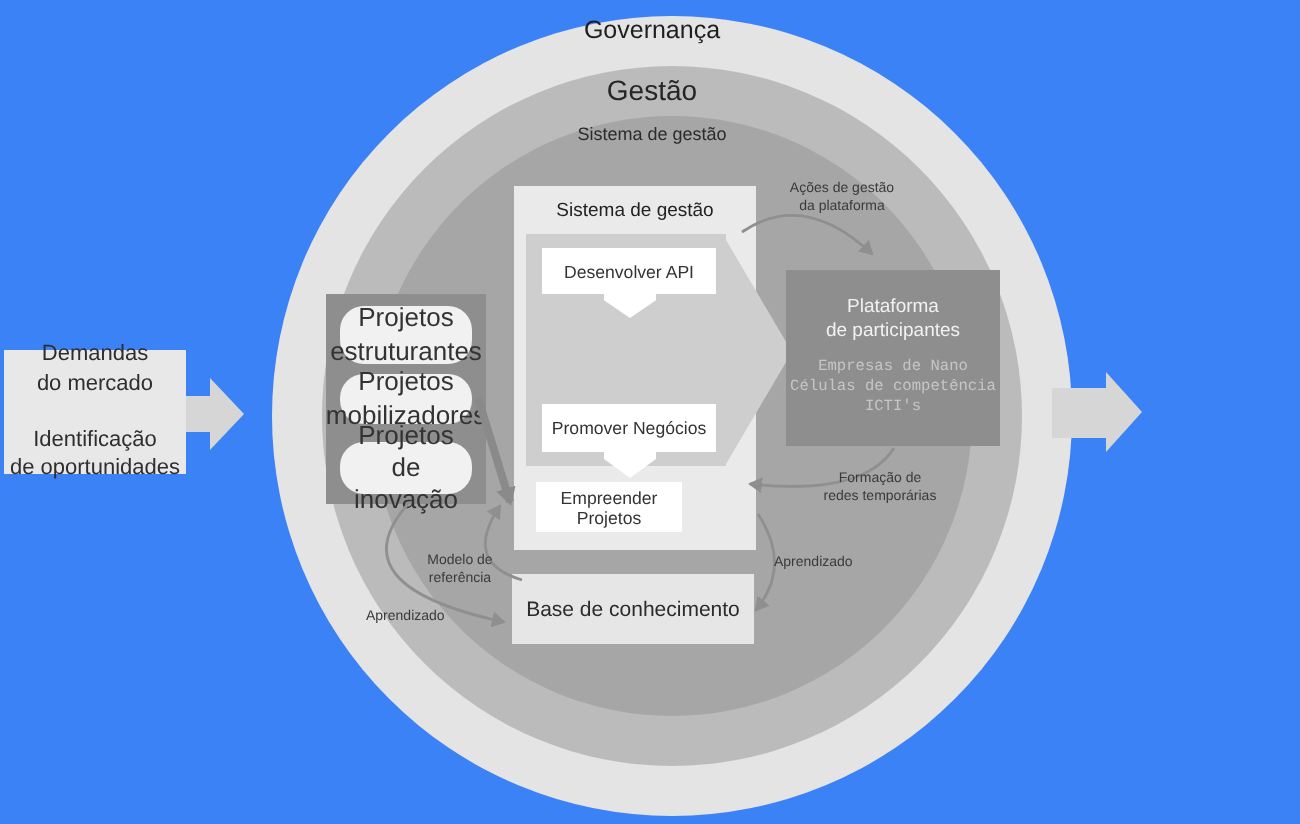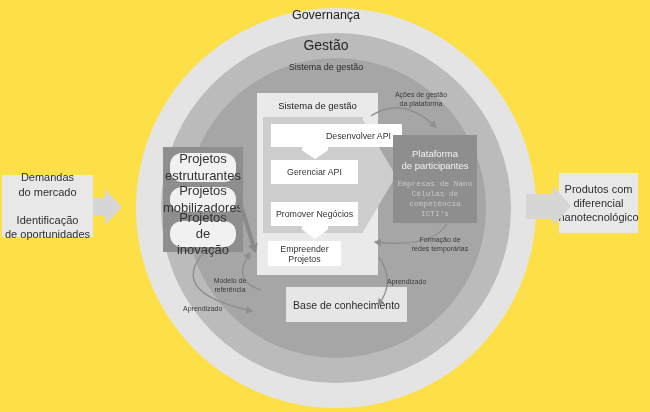--- a/index.html
+++ b/index.html
@@ -1,16 +1,16 @@
 <!DOCTYPE html>
 <html><head>
 <meta charset="utf-8">
 <style>
   html,body{margin:0;padding:0;background:#fff;}
-  #stage{position:relative;width:650px;height:412px;background:#fde047;overflow:hidden;
+  #stage{position:relative;width:650px;height:412px;background:#3b82f6;overflow:hidden;
          font-family:"Liberation Sans", sans-serif;color:#2e2e2e;}
   .abs{position:absolute;}
   .circle{border-radius:50%;}
   .ring-outer{left:136px;top:8px;width:400px;height:400px;background:#e4e4e4;}
   .ring-middle{left:161px;top:33px;width:350px;height:350px;background:#bbbbbb;}
   .ring-inner{left:186px;top:58px;width:300px;height:300px;background:#a6a6a6;}
   .ring-label{text-align:center;white-space:pre-line;}
   .lbl-governanca{left:116px;top:8px;width:420px;font-size:12.5px;color:#1f1f1f;}
   .lbl-gestao{left:126px;top:37px;width:400px;font-size:14px;color:#262626;}
   .lbl-sistema-ring{left:126px;top:62px;width:400px;font-size:9px;color:#2b2b2b;}
@@ -32,34 +32,34 @@
   .pi-1{top:153px;height:29px;}
   .pi-2{top:187px;height:25px;}
   .pi-3{top:221px;height:26px;}
   .system-box{left:257px;top:93px;width:121px;height:182px;background:#eaeaea;}
   .system-title{left:257px;top:100px;width:121px;text-align:center;font-size:9.5px;color:#222;}
   .system-panel{left:263px;top:117px;width:100px;height:116px;background:#cecece;}
   .panel-arrowhead{left:363px;top:120px;width:0;height:0;border-top:56px solid transparent;
                    border-bottom:56px solid transparent;border-left:33px solid #cecece;}
   .step{background:#ffffff;display:flex;align-items:center;justify-content:center;
         text-align:center;font-size:8.8px;color:#333;left:271px;width:87px;}
-  .st-1{top:124px;height:23px;padding-left:44px;}
+  .st-1{top:124px;height:23px;}
   .st-2{top:160px;height:24px;}
   .st-3{top:202px;height:24px;text-align:center;}
   .st-4{left:268px;width:73px;top:241px;height:25px;}
   .chev{left:302px;width:26px;background:#ffffff;
         clip-path:polygon(0 0,100% 0,100% 32%,50% 100%,0 32%);}
   .ch-1{top:146px;height:13px;}
   .ch-2{top:225px;height:14px;}
-  .platform-box{left:393px;top:135px;width:84px;height:88px;background:#8e8e8e;
+  .platform-box{left:393px;top:135px;width:107px;height:88px;background:#8e8e8e;
                 text-align:center;}
   .platform-title{margin-top:13px;font-size:9.5px;color:#f2f2f2;line-height:1.25;white-space:pre-line;}
   .platform-sub{margin-top:7px;font-size:7.8px;color:#c6c6c6;line-height:1.3;white-space:pre-line;font-family:Liberation Mono, monospace;}
   .base-box{left:256px;top:287px;width:121px;height:35px;background:#e6e6e6;display:flex;
-            align-items:center;justify-content:center;font-size:10.5px;color:#2b2b2b;margin-left:30px;}
+            align-items:center;justify-content:center;font-size:10.5px;color:#2b2b2b;}
   .conn-label{font-size:7px;color:#3a3a3a;line-height:1.35;white-space:pre-line;}
   .cl-acoes{left:388px;top:90px;width:66px;text-align:center;}
   .cl-formacao{left:407px;top:235px;width:66px;text-align:center;}
   .cl-aprend-r{left:387px;top:277px;width:46px;}
   .cl-modelo{left:208px;top:276px;width:44px;text-align:center;}
   .cl-aprend-l{left:183px;top:304px;width:46px;}
   svg.overlay{left:0;top:0;pointer-events:none;}
 </style>
 </head>
 <body>
@@ -75,41 +75,37 @@
   <div class="abs ring-label lbl-sistema-ring">Sistema de gestão</div>
 
   <div class="abs sidebox box-demands">Demandas
 do mercado
 
 Identificação
 de oportunidades</div>
   <div class="abs flow-body la-body"></div>
   <div class="abs la-head"></div>
 
-  <div class="abs sidebox box-products">Produtos com
-diferencial
-nanotecnológico</div>
   <div class="abs flow-body ra-body"></div>
   <div class="abs ra-head"></div>
 
   <div class="abs projects-container"></div>
   <div class="abs project-item pi-1">Projetos
 estruturantes</div>
   <div class="abs project-item pi-2">Projetos
 mobilizadores</div>
   <div class="abs project-item pi-3">Projetos
 de inovação</div>
 
   <div class="abs system-box"></div>
   <div class="abs system-title">Sistema de gestão</div>
   <div class="abs system-panel"></div>
   <div class="abs panel-arrowhead"></div>
   <div class="abs step st-1">Desenvolver API</div>
   <div class="abs chev ch-1"></div>
-  <div class="abs step st-2">Gerenciar API</div>
   <div class="abs step st-3">Promover Negócios</div>
   <div class="abs chev ch-2"></div>
   <div class="abs step st-4">Empreender Projetos</div>
 
   <div class="abs platform-box">
     <div class="platform-title">Plataforma
 de participantes</div>
     <div class="platform-sub">Empresas de Nano
 Células de competência
 ICTI's</div>

